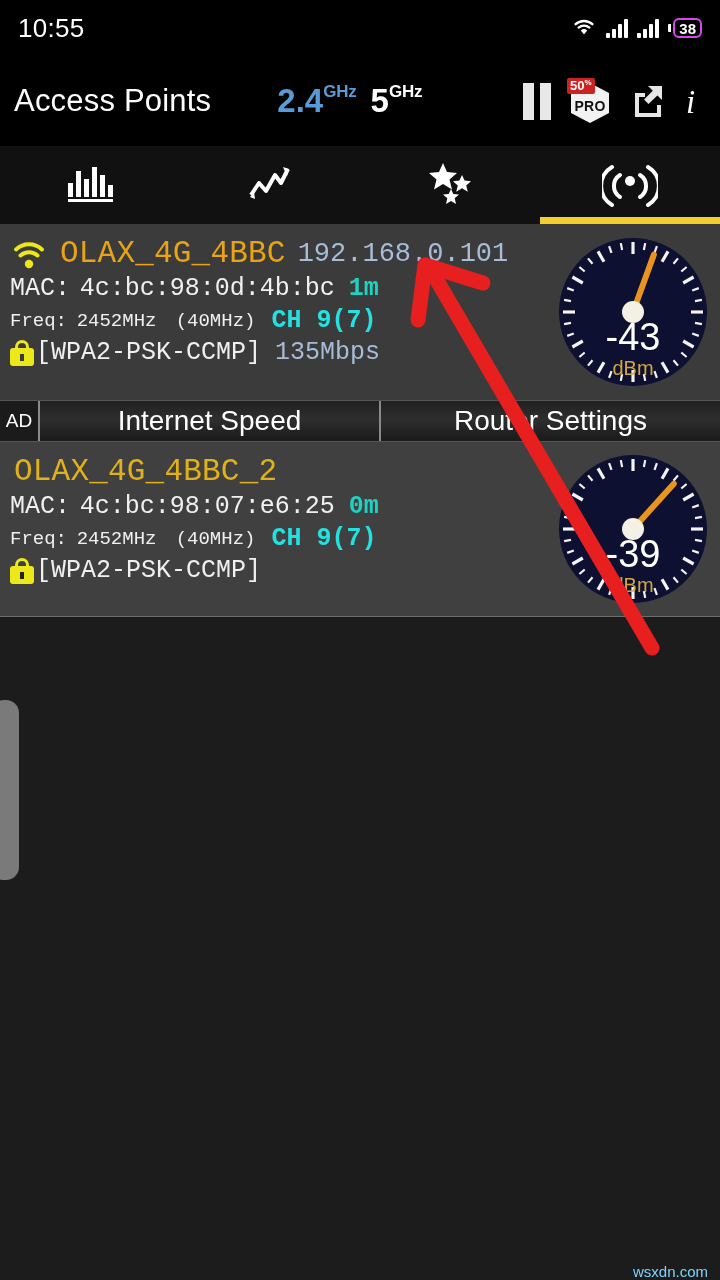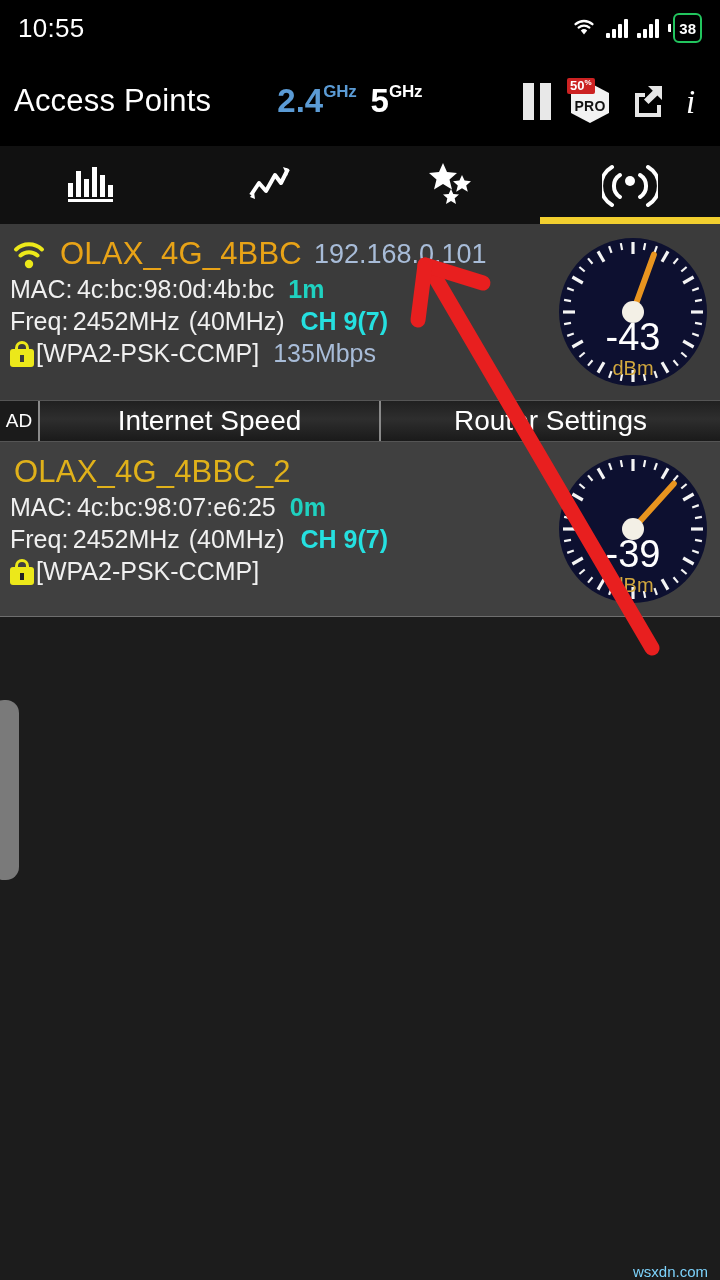--- a/index.html
+++ b/index.html
@@ -10,21 +10,21 @@
   .statusbar { height:56px; background:#000; display:flex; align-items:center;
                justify-content:space-between; padding:0 18px; }
   .clock { font-size:26px; color:#fff; letter-spacing:.3px; }
   .sb-right { display:flex; align-items:center; gap:9px; }
   .bars { display:flex; align-items:flex-end; gap:2px; height:20px; }
   .bars i { display:block; width:4px; background:#fff; border-radius:1px; }
   .bars i:nth-child(1){height:5px;} .bars i:nth-child(2){height:9px;}
   .bars i:nth-child(3){height:14px;} .bars i:nth-child(4){height:19px;}
   .batt { display:flex; align-items:center; gap:2px; }
   .batt .nub { width:3px; height:8px; background:#fff; border-radius:1px 0 0 1px; }
-  .batt .body { border:2px solid #22c55e; border-radius:6px; padding:6px 4px; height:30px;
+  .batt .body { border:2px solid #d946ef; border-radius:6px; padding:6px 4px; height:20px;
                 display:flex; align-items:center; font-size:15px; font-weight:bold; }
 
   
   .appbar { height:90px; background:#000; display:flex; align-items:center; padding:0 14px; }
   .title { font-size:31px; font-weight:400; letter-spacing:.2px; white-space:nowrap; }
   .bandsel { display:flex; align-items:baseline; margin-left:66px; gap:14px; }
   .band { display:flex; align-items:flex-start; white-space:nowrap; }
   .band .num { font-size:33px; font-weight:bold; }
   .band .unit { font-size:17px; font-weight:bold; letter-spacing:-.2px; }
   .band.active .num, .band.active .unit { color:#5b9bd5; }
@@ -47,29 +47,29 @@
   .tabs { height:78px; background:#111; display:flex; position:relative; }
   .tab { flex:1; display:flex; align-items:center; justify-content:center; }
   .tab .ul { position:absolute; bottom:0; height:7px; background:#f2cf2f; }
   .bars-icon { display:flex; align-items:flex-end; gap:3px; height:34px; border-bottom:3px solid #fff; padding-bottom:2px;}
   .bars-icon i { display:block; width:5px; background:#fff; }
 
   
   .ap { display:flex; position:relative; }
   .ap.c1 { background:#3b3b3b; height:176px; }
   .ap.c2 { background:#404040; height:174px;gap:36px; }
-  .ap .info-col { flex:1; padding:12px 0 0 10px; }
+  .ap .info-col { flex:1; padding:12px 0 0 10px;font-family:Liberation Mono, monospace; }
   .row { display:flex; align-items:center; white-space:nowrap; }
   .r1 { gap:12px; margin-bottom:2px; }
   .ssid { color:#e8a317; font-size:31px; letter-spacing:.2px; }
   .ssid.c2 { color:#e0b11a; }
   .ip { color:#a8bcd8; font-size:27px; }
   .mac { color:#f0f0f0; font-size:25px; }
   .dist { color:#1fd1c0; font-size:25px; font-weight:bold; margin-left:14px; }
-  .freq { color:#f0f0f0; font-size:25px; }
+  .freq { color:#f0f0f0; font-size:19px; }
   .ch { color:#25e0e0; font-size:25px; font-weight:bold; margin-left:16px; }
   .sec { color:#f0f0f0; font-size:25px; }
   .rate { color:#a8bcd8; font-size:25px; margin-left:14px; }
   .rowgap { margin-top:3px; }
   .lock { width:24px; height:26px; margin-right:2px; position:relative; display:inline-block; }
   .lock .body { position:absolute; bottom:0; width:24px; height:18px; background:#ece81a; border-radius:3px; }
   .lock .sh { position:absolute; top:0; left:5px; width:14px; height:12px; border:3px solid #ece81a;
               border-bottom:none; border-radius:7px 7px 0 0; }
   .lock .kh { position:absolute; bottom:5px; left:10px; width:4px; height:7px; background:#3b3b3b; }
   .wifi-ico { width:38px; height:30px; flex:0 0 auto; }

